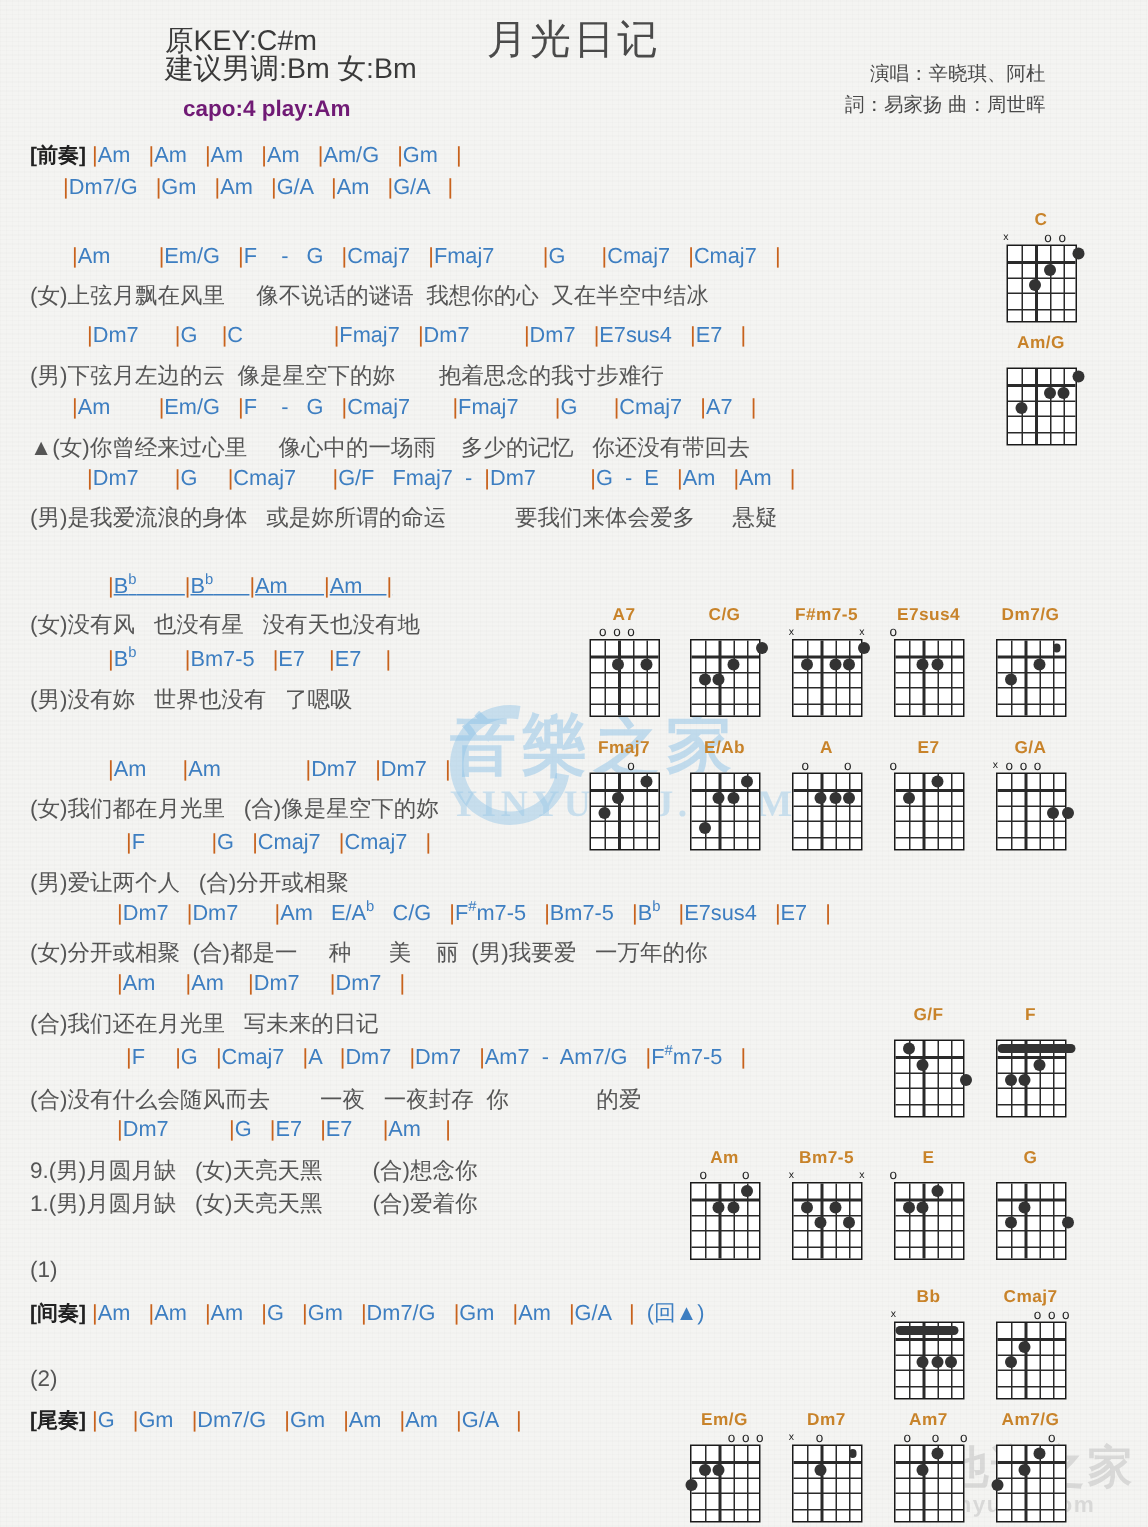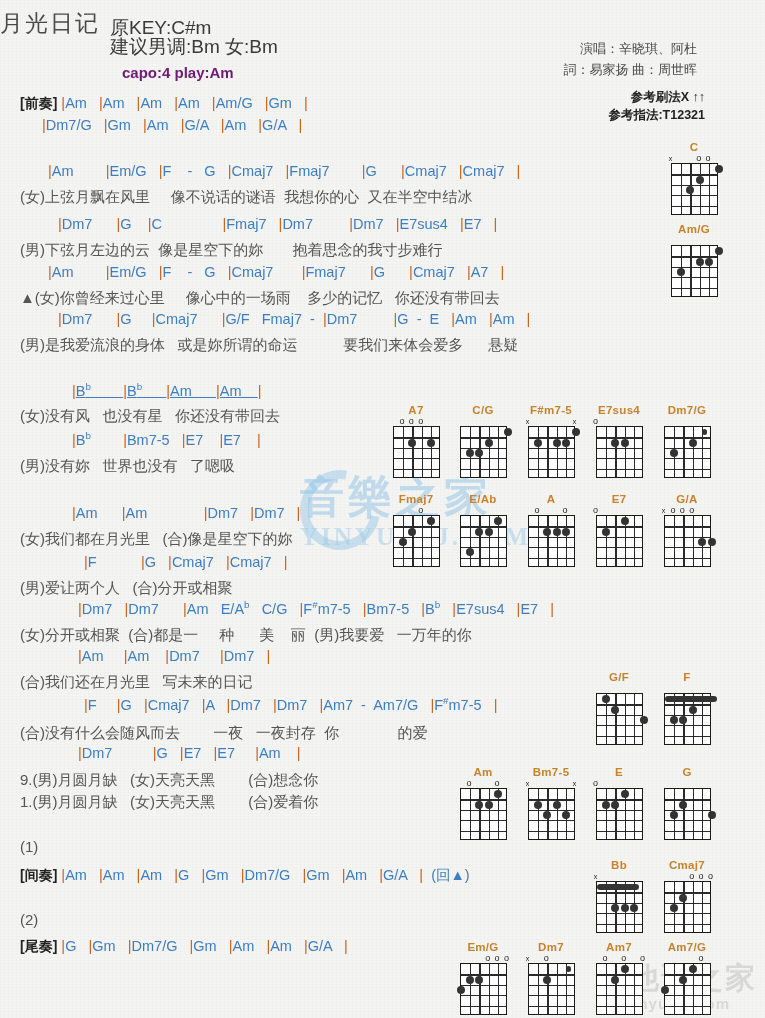--- a/index.html
+++ b/index.html
@@ -15,22 +15,22 @@
     content:"";position:absolute;inset:0;
     background:
       repeating-linear-gradient(0deg, rgba(0,0,0,0.012) 0px, rgba(0,0,0,0.012) 1px, rgba(255,255,255,0) 1px, rgba(255,255,255,0) 3px),
       repeating-linear-gradient(90deg, rgba(0,0,0,0.010) 0px, rgba(0,0,0,0.010) 1px, rgba(255,255,255,0) 1px, rgba(255,255,255,0) 4px);
     pointer-events:none;z-index:0;
   }
   .layer{position:absolute;inset:0;z-index:2;}
 
   
   .title{
-    position:absolute;left:0;right:0;top:8px;text-align:left;
-    font-size:23px;color:#4a4a4a;letter-spacing:2px;font-weight:400;
+    position:absolute;left:0;right:0;top:8px;text-align:center;
+    font-size:27px;color:#4a4a4a;letter-spacing:2px;font-weight:400;
   }
   .keyinfo{position:absolute;left:110px;top:18px;font-size:19px;line-height:19px;color:#3a3a3a;}
   .capo{position:absolute;left:122px;top:64px;font-size:15px;color:#701a75;font-weight:bold;}
   .credits{position:absolute;right:68px;top:38px;text-align:right;font-size:13px;line-height:21px;color:#4a4a4a;}
   .refs{position:absolute;right:60px;top:88px;text-align:right;font-size:12.5px;line-height:18px;color:#222;font-weight:bold;}
 
   
   .line{position:absolute;white-space:pre;font-size:14.5px;}
   .chordline{color:#3d7ec1;letter-spacing:0px;}
   .chordline .bar{color:#c8621c;}
@@ -86,38 +86,34 @@
   <div class="keyinfo">
     <div>原KEY:C#m</div>
     <div>建议男调:Bm 女:Bm</div>
   </div>
   <div class="capo">capo:4 play:Am</div>
 
   <div class="credits">
     <div>演唱：辛晓琪、阿杜</div>
     <div>詞：易家扬  曲：周世晖</div>
   </div>
-  <div class="refs">
-    <div>参考刷法X ↑↑</div>
-    <div>参考指法:T12321</div>
-  </div>
 
   <div id="sheet">
       <div class="line chordline" style="left: 20px; top: 95px;"><span class="sect">[前奏]</span> <span class="bar">|</span>Am   <span class="bar">|</span>Am   <span class="bar">|</span>Am   <span class="bar">|</span>Am   <span class="bar">|</span>Am/G   <span class="bar">|</span>Gm   <span class="bar">|</span></div>
       <div class="line chordline" style="left: 42px; top: 117px;"><span class="bar">|</span>Dm7/G   <span class="bar">|</span>Gm   <span class="bar">|</span>Am   <span class="bar">|</span>G/A   <span class="bar">|</span>Am   <span class="bar">|</span>G/A   <span class="bar">|</span></div>
       <div class="line chordline" style="left: 48px; top: 163px;"><span class="bar">|</span>Am        <span class="bar">|</span>Em/G   <span class="bar">|</span>F    -   G   <span class="bar">|</span>Cmaj7   <span class="bar">|</span>Fmaj7        <span class="bar">|</span>G      <span class="bar">|</span>Cmaj7   <span class="bar">|</span>Cmaj7   <span class="bar">|</span></div>
       <div class="line lyricline" style="left: 20px; top: 188px;">(女)上弦月飘在风里     像不说话的谜语  我想你的心  又在半空中结冰</div>
       <div class="line chordline" style="left: 58px; top: 216px;"><span class="bar">|</span>Dm7      <span class="bar">|</span>G    <span class="bar">|</span>C               <span class="bar">|</span>Fmaj7   <span class="bar">|</span>Dm7         <span class="bar">|</span>Dm7   <span class="bar">|</span>E7sus4   <span class="bar">|</span>E7   <span class="bar">|</span></div>
       <div class="line lyricline" style="left: 20px; top: 241px;">(男)下弦月左边的云  像是星空下的妳       抱着思念的我寸步难行</div>
       <div class="line chordline" style="left: 48px; top: 264px;"><span class="bar">|</span>Am        <span class="bar">|</span>Em/G   <span class="bar">|</span>F    -   G   <span class="bar">|</span>Cmaj7       <span class="bar">|</span>Fmaj7      <span class="bar">|</span>G      <span class="bar">|</span>Cmaj7   <span class="bar">|</span>A7   <span class="bar">|</span></div>
       <div class="line lyricline" style="left: 20px; top: 289px;">▲(女)你曾经来过心里     像心中的一场雨    多少的记忆   你还没有带回去</div>
       <div class="line chordline" style="left: 58px; top: 311px;"><span class="bar">|</span>Dm7      <span class="bar">|</span>G     <span class="bar">|</span>Cmaj7      <span class="bar">|</span>G/F   Fmaj7  -  <span class="bar">|</span>Dm7         <span class="bar">|</span>G  -  E   <span class="bar">|</span>Am   <span class="bar">|</span>Am   <span class="bar">|</span></div>
       <div class="line lyricline" style="left: 20px; top: 336px;">(男)是我爱流浪的身体   或是妳所谓的命运           要我们来体会爱多      悬疑</div>
       <div class="line chordline" style="left: 72px; top: 383px; text-decoration: underline;"><span class="bar">|</span>B<sup>b</sup>        <span class="bar">|</span>B<sup>b</sup>      <span class="bar">|</span>Am      <span class="bar">|</span>Am    <span class="bar">|</span></div>
-      <div class="line lyricline" style="left: 20px; top: 407px;">(女)没有风   也没有星   你还没有带回去</div>
+      <div class="line lyricline" style="left: 20px; top: 407px;">(女)没有风   也没有星   没有天也没有地</div>
       <div class="line chordline" style="left: 72px; top: 432px;"><span class="bar">|</span>B<sup>b</sup>        <span class="bar">|</span>Bm7-5   <span class="bar">|</span>E7    <span class="bar">|</span>E7    <span class="bar">|</span></div>
       <div class="line lyricline" style="left: 20px; top: 457px;">(男)没有妳   世界也没有   了嗯吸</div>
       <div class="line chordline" style="left: 72px; top: 505px;"><span class="bar">|</span>Am      <span class="bar">|</span>Am              <span class="bar">|</span>Dm7   <span class="bar">|</span>Dm7   <span class="bar">|</span></div>
       <div class="line lyricline" style="left: 20px; top: 530px;">(女)我们都在月光里   (合)像是星空下的妳</div>
       <div class="line chordline" style="left: 84px; top: 554px;"><span class="bar">|</span>F           <span class="bar">|</span>G   <span class="bar">|</span>Cmaj7   <span class="bar">|</span>Cmaj7   <span class="bar">|</span></div>
       <div class="line lyricline" style="left: 20px; top: 579px;">(男)爱让两个人   (合)分开或相聚</div>
       <div class="line chordline" style="left: 78px; top: 601px;"><span class="bar">|</span>Dm7   <span class="bar">|</span>Dm7      <span class="bar">|</span>Am   E/A<sup>b</sup>   C/G   <span class="bar">|</span>F<sup>#</sup>m7-5   <span class="bar">|</span>Bm7-5   <span class="bar">|</span>B<sup>b</sup>   <span class="bar">|</span>E7sus4   <span class="bar">|</span>E7   <span class="bar">|</span></div>
       <div class="line lyricline" style="left: 20px; top: 626px;">(女)分开或相聚  (合)都是一     种      美    丽  (男)我要爱   一万年的你</div>
       <div class="line chordline" style="left: 78px; top: 648px;"><span class="bar">|</span>Am     <span class="bar">|</span>Am    <span class="bar">|</span>Dm7     <span class="bar">|</span>Dm7   <span class="bar">|</span></div>
       <div class="line lyricline" style="left: 20px; top: 673px;">(合)我们还在月光里   写未来的日记</div>

